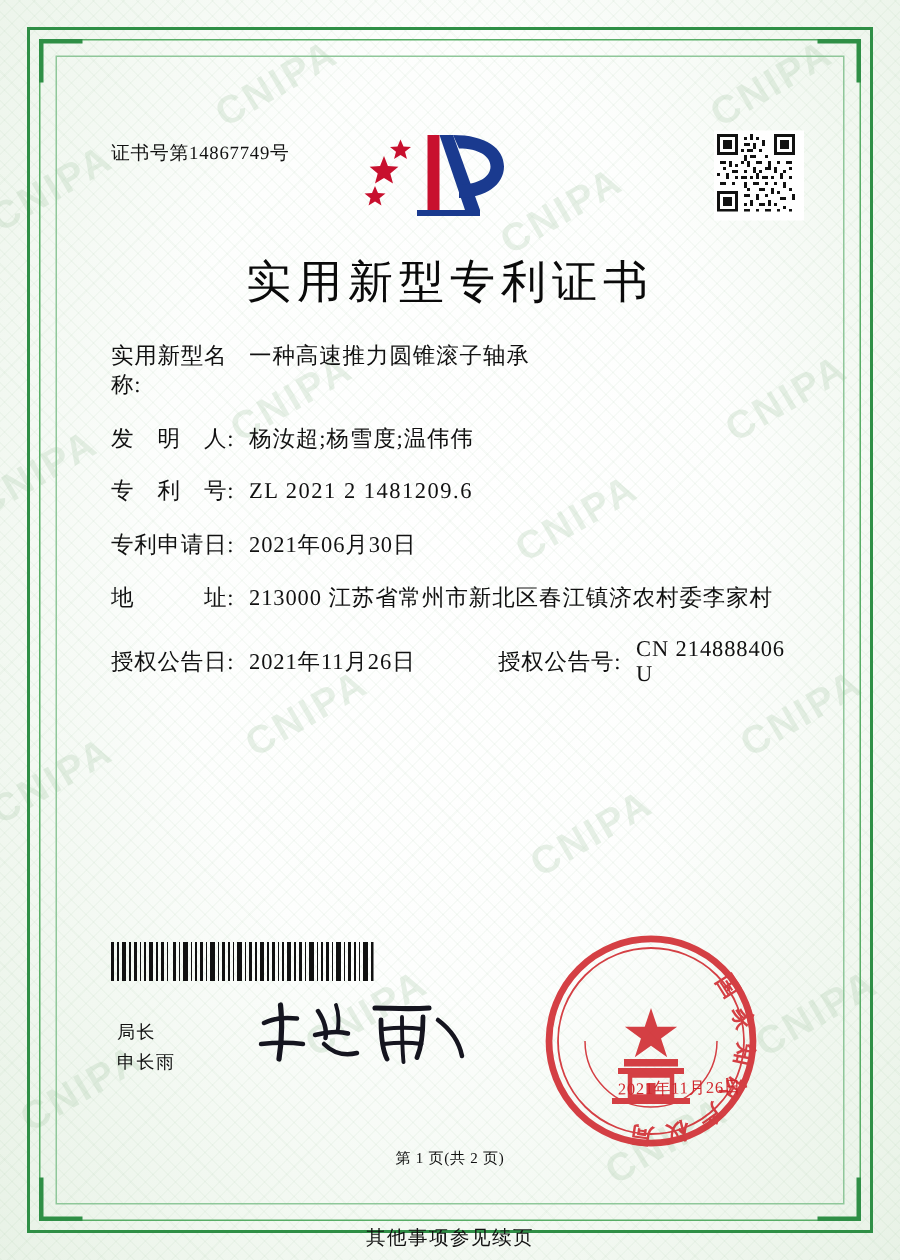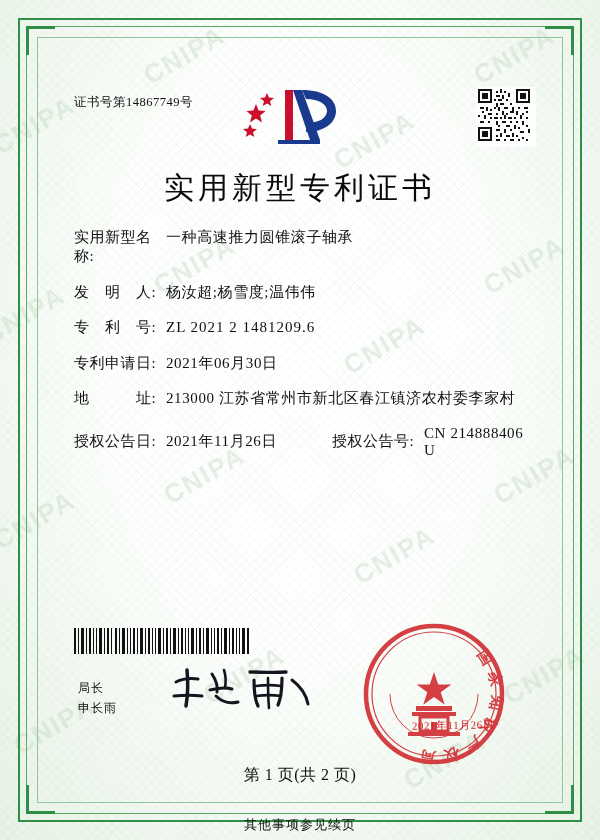--- a/index.html
+++ b/index.html
@@ -199,21 +199,21 @@
     letter-spacing: 0.5px;
     transform: rotate(-1deg);
     font-family: "Liberation Serif", serif;
   }
 
   .pagenum {
     position: absolute;
     left: 0; right: 0;
     top: 715px;
     text-align: center;
-    font-size: 16px;
+    font-size: 10px;
     color: #111;
     letter-spacing: 0.5px;
   }
   .footnote {
     position: absolute;
     left: 0; right: 0;
     bottom: 6px;
     text-align: center;
     font-size: 13px;
     color: #111;

